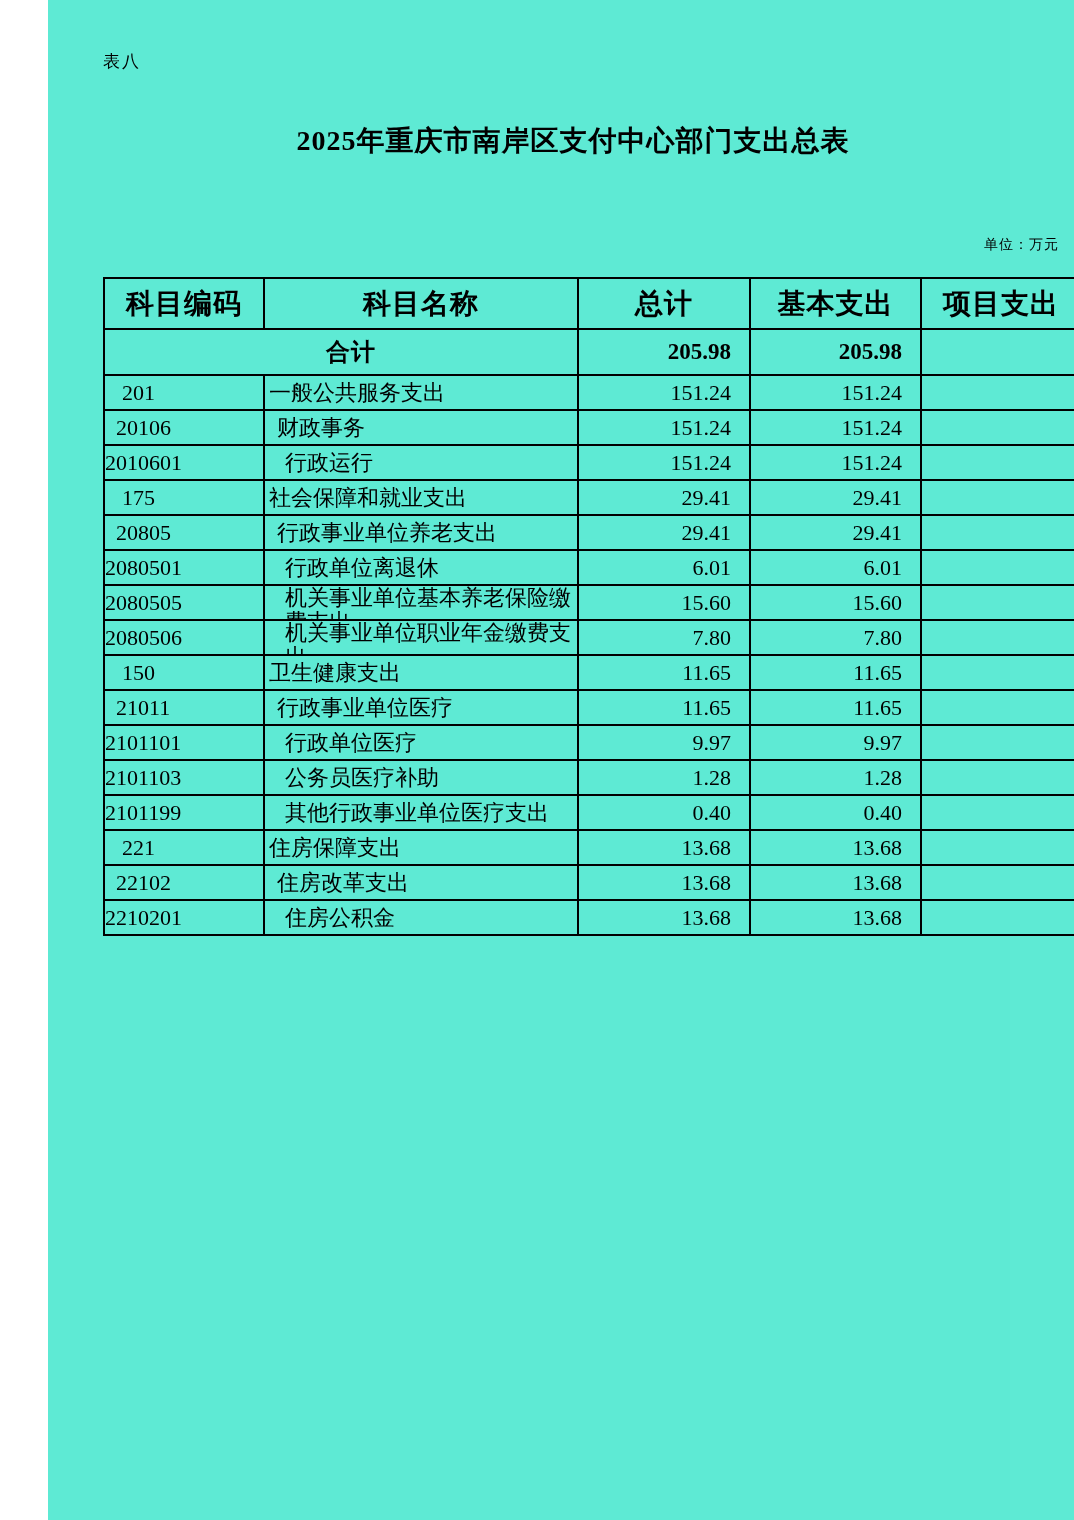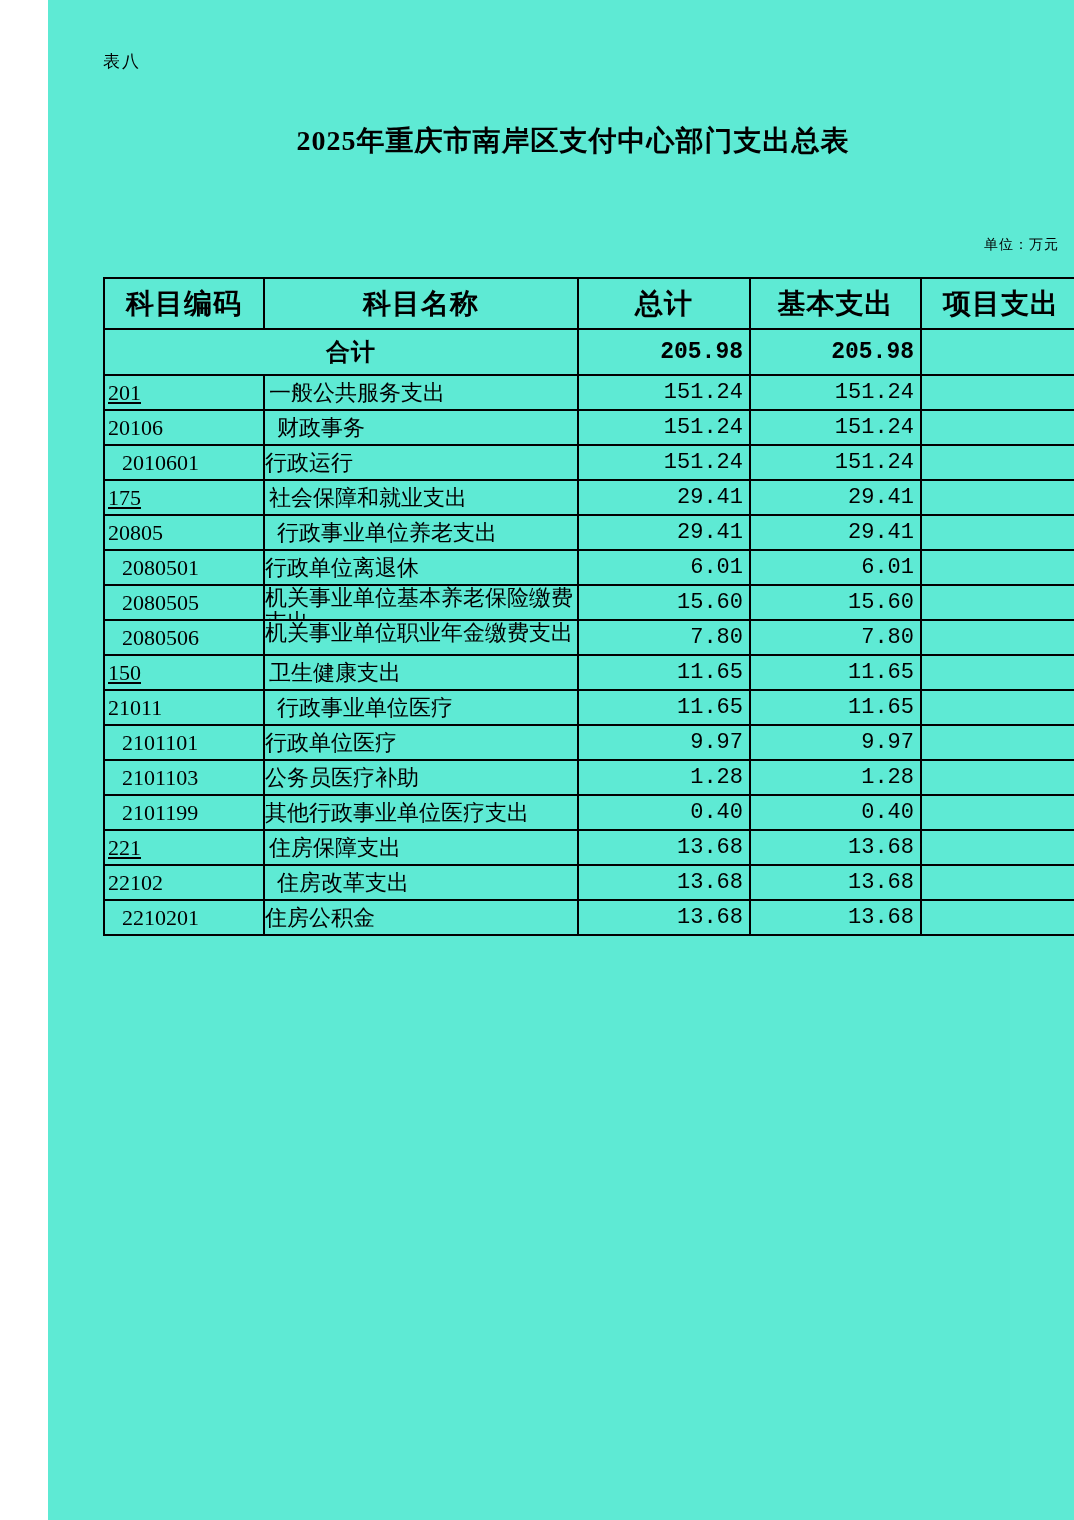--- a/index.html
+++ b/index.html
@@ -70,29 +70,29 @@
     font-weight: bold;
     text-align: center;
     letter-spacing: 1px;
     padding-left: 20px;
   }
   td.total-num {
     font-weight: bold;
     font-size: 23px;
   }
   tr.data-row td { height: 33px; }
-  td.num-cell { text-align: right; padding-right: 6px; font-family: Liberation Mono, monospace; }
+  td.num-cell { text-align: right; padding-right: 18px; }
   td.code-cell { text-align: left; }
-  td.code-cell.lvl1 { padding-left: 3px; text-decoration: underline; }
-  td.code-cell.lvl2 { padding-left: 3px; }
-  td.code-cell.lvl3 { padding-left: 17px; }
+  td.code-cell.lvl1 { padding-left: 17px; }
+  td.code-cell.lvl2 { padding-left: 11px; }
+  td.code-cell.lvl3 { }
   td.name-cell { text-align: left; }
   td.name-cell.lvl1 { padding-left: 4px; }
   td.name-cell.lvl2 { padding-left: 12px; }
-  td.name-cell.lvl3 { }
+  td.name-cell.lvl3 { padding-left: 20px; }
   td.name-cell.clip { vertical-align: top; }
   td.name-cell.clip .name-inner {
     height: 33px;
     overflow: hidden;
     line-height: 24px;
   }
 </style>
 </head>
 <body>
 

